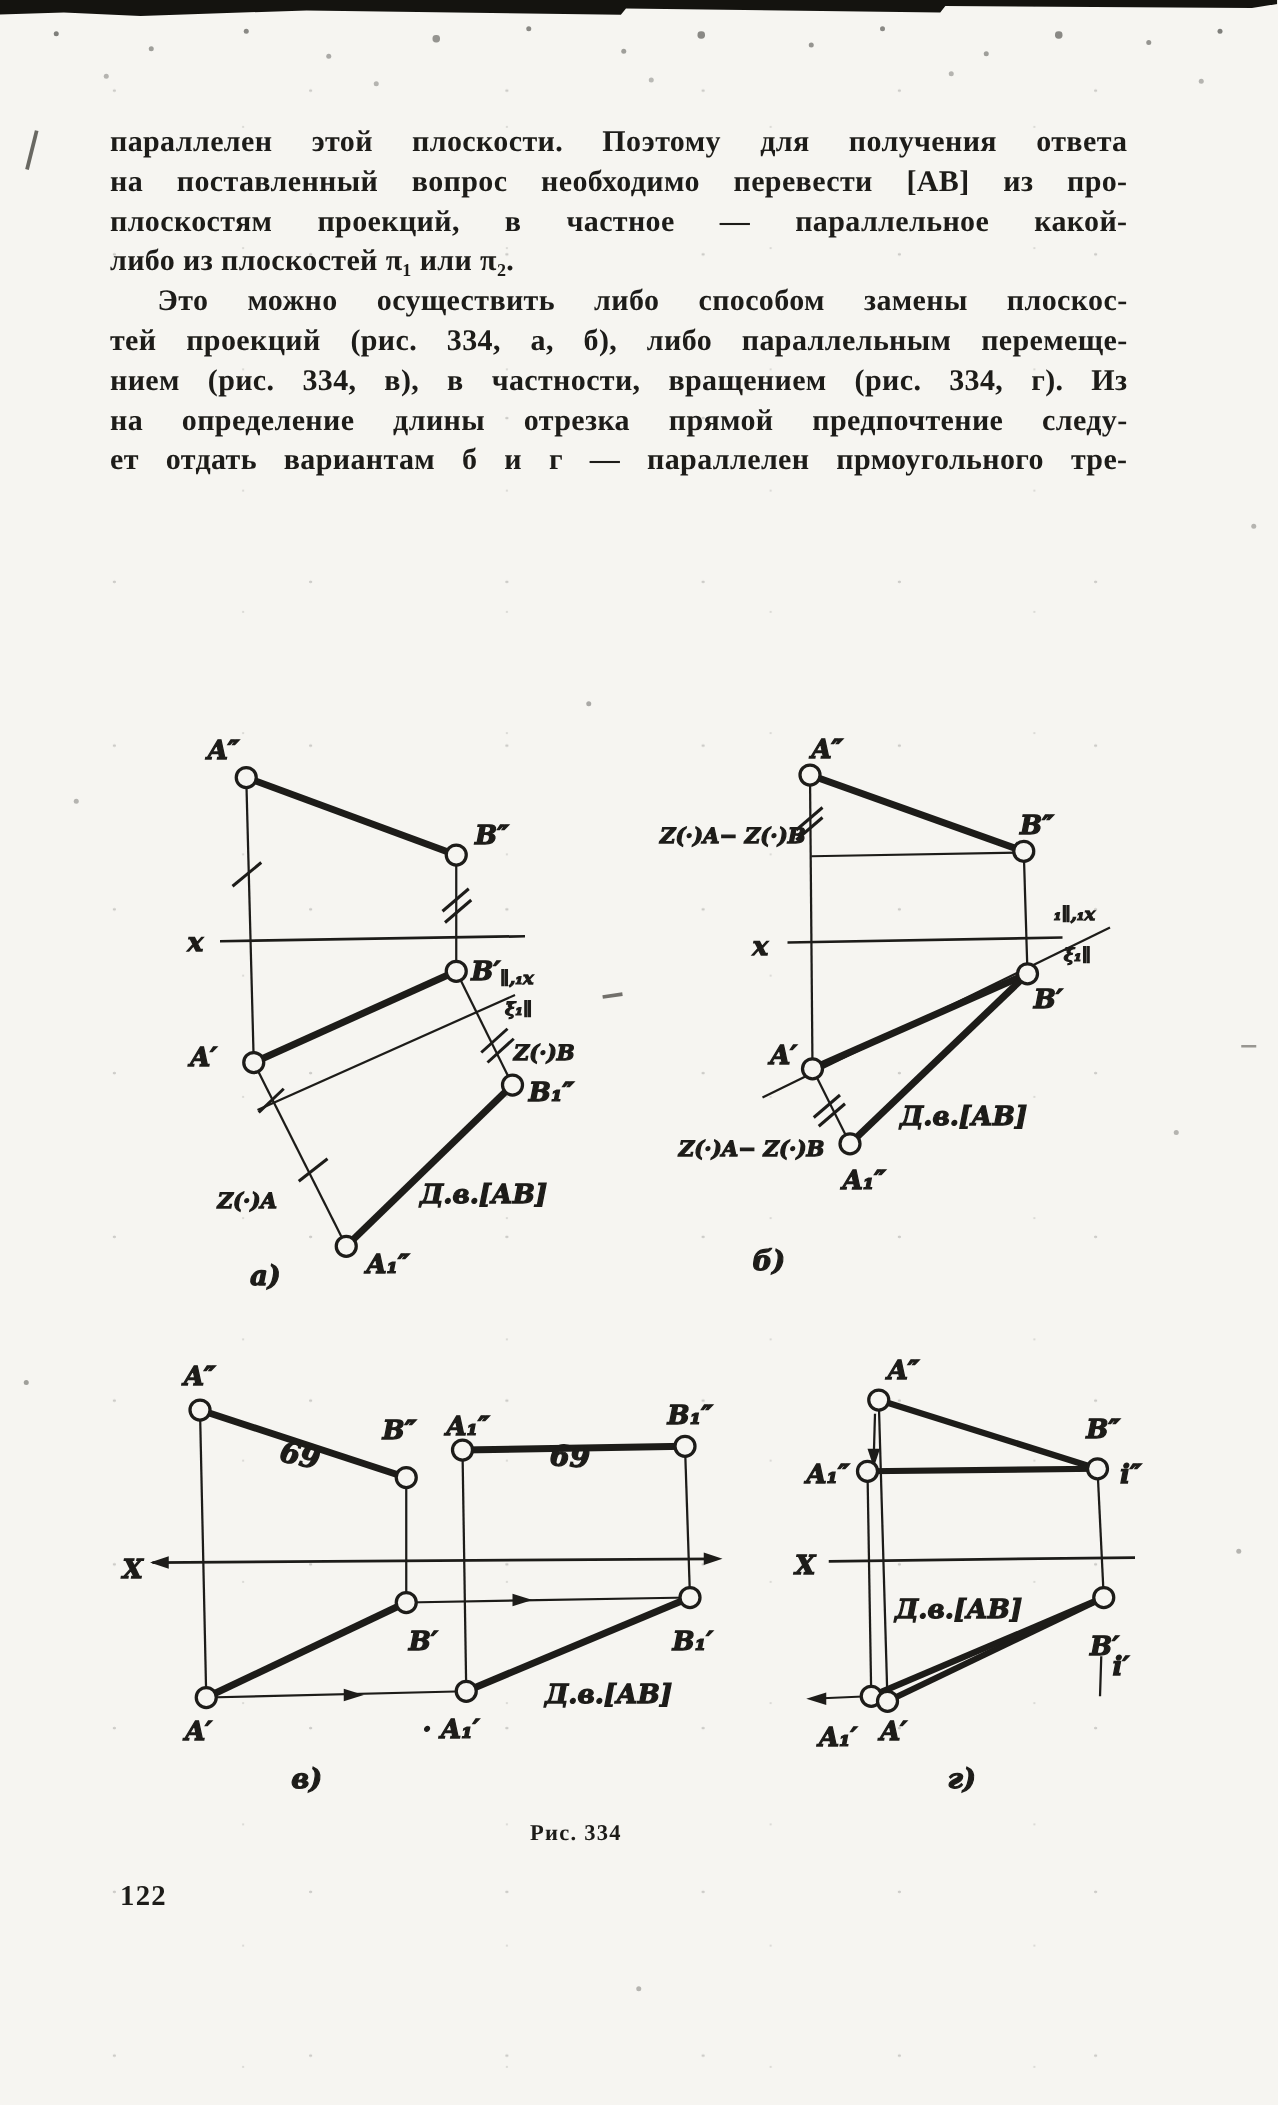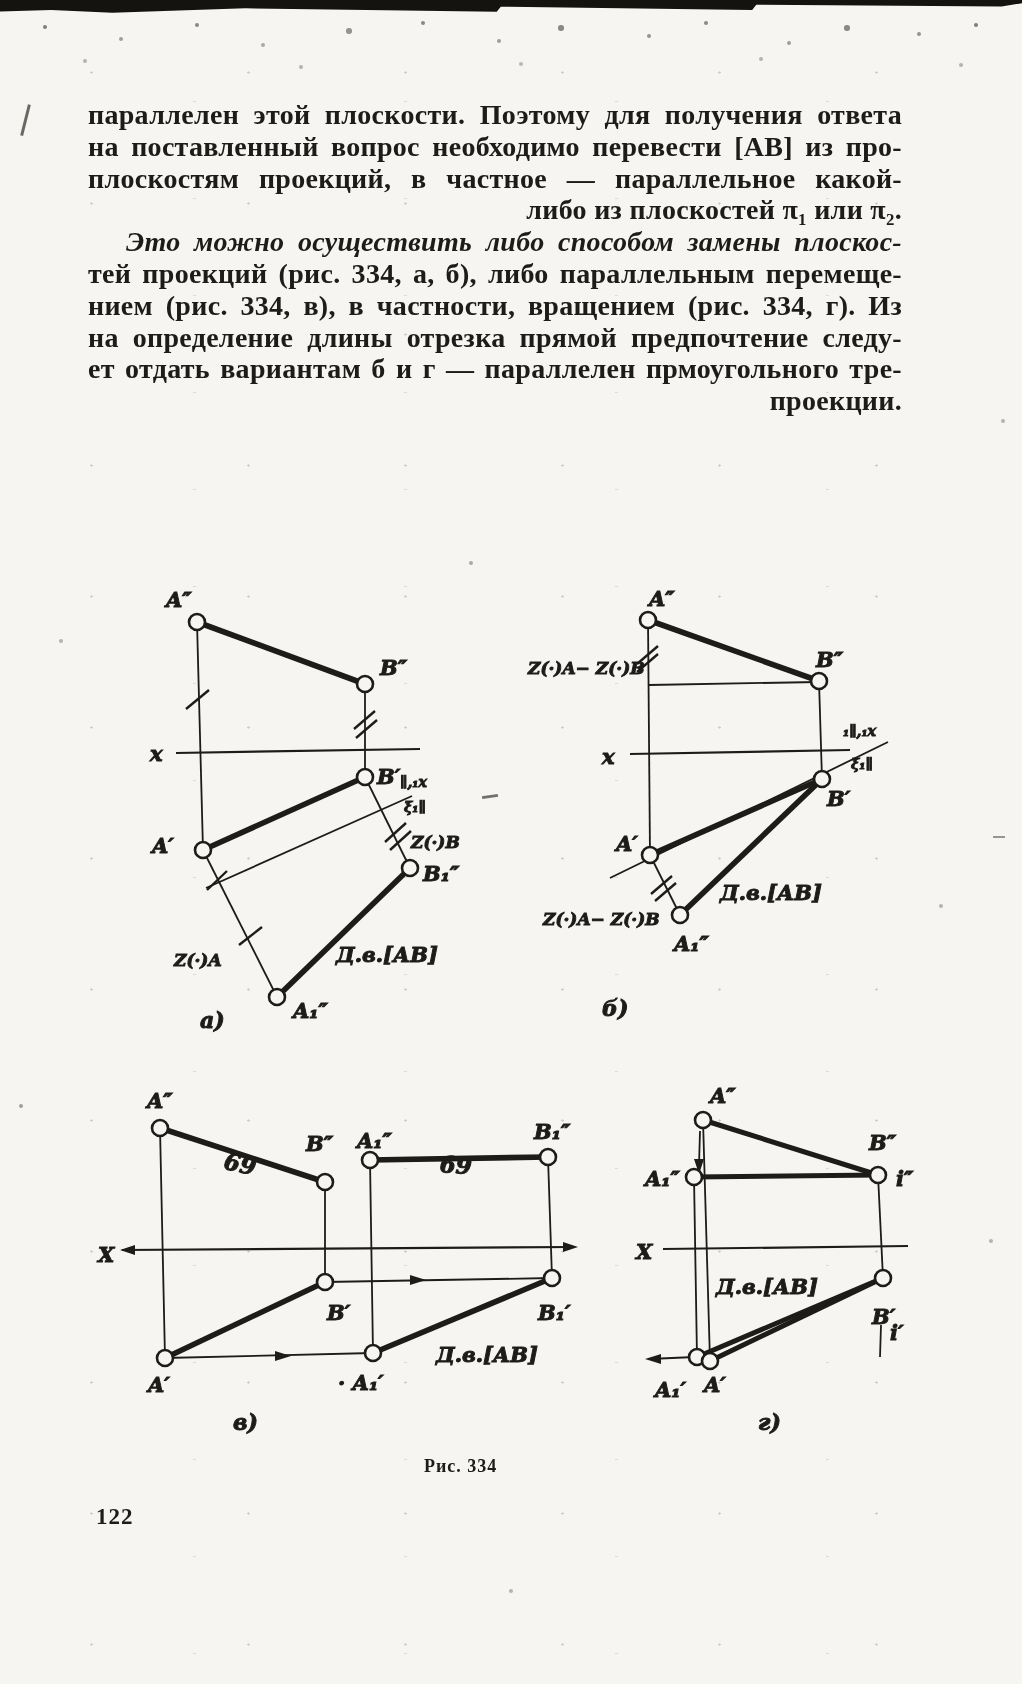--- a/index.html
+++ b/index.html
@@ -38,26 +38,26 @@
       1002px 420px 0 1px rgba(30,30,26,.3), 510px 1590px 0 1px rgba(30,30,26,.3);
   }
   .mark-slash{position:absolute;left:24px;top:104px;width:2.5px;height:32px;background:#3a3832;transform:rotate(14deg);opacity:.75;}
   .mark-dash1{position:absolute;left:482px;top:795px;width:16px;height:2.5px;background:#3a3832;opacity:.7;transform:rotate(-8deg);}
   .mark-dash2{position:absolute;left:993px;top:836px;width:12px;height:2px;background:#3a3832;opacity:.5;}
 
   
   .textblock{position:absolute;left:88px;top:99px;width:814px;}
   .tline{
     height:31.8px;line-height:31.8px;overflow:hidden;
-    text-align:justify;font-size:28px;font-weight:700;letter-spacing:.3px;
+    text-align:justify;font-size:24px;font-weight:700;letter-spacing:.3px;
   }
   .tline::after{content:"";display:inline-block;width:100%;}
-  .tline.noj{text-align:right;}
+  .tline.noj{text-align:left;}
   .tline.noj::after{content:none;}
-  .tline.indent{text-indent:38px;font-style:italic;}
+  .tline.indent{text-indent:38px;}
 
   svg.figlayer{position:absolute;left:0;top:0;}
   svg text{font-family:"DejaVu Serif", serif;font-style:italic;fill:#1d1c19;}
   .ptlab{font-size:21px;font-weight:700;}
   .smlab{font-size:17px;font-weight:700;}
   .note{font-size:14px;font-weight:700;}
   .marklab{font-size:22px;font-weight:700;}
   .eqmark{font-size:23px;font-weight:700;}
 
   .caption{position:absolute;left:424px;top:1456px;font-size:18px;font-weight:700;letter-spacing:1px;}
@@ -76,21 +76,20 @@
 <div class="textblock">
   <div class="tline">параллелен этой плоскости. Поэтому для получения ответа</div>
   <div class="tline">на поставленный вопрос необходимо перевести [АВ] из про-</div>
   <div class="tline">плоскостям проекций, в частное — параллельное какой-</div>
   <div class="tline noj">либо из плоскостей π₁ или π₂.</div>
   <div class="tline indent">Это можно осуществить либо способом замены плоскос-</div>
   <div class="tline">тей проекций (рис. 334, а, б), либо параллельным перемеще-</div>
   <div class="tline">нием (рис. 334, в), в частности, вращением (рис. 334, г). Из</div>
   <div class="tline">на определение длины отрезка прямой предпочтение следу-</div>
   <div class="tline">ет отдать вариантам б и г — параллелен прмоугольного тре-</div>
-  <div class="tline noj">проекции.</div>
 </div>
 
 <svg class="figlayer" width="1022" height="1684" viewBox="0 0 1022 1684">
 
   <g stroke="#1d1c19" fill="none">
 
     <line x1="197" y1="622" x2="203" y2="850" stroke-width="1.8"></line>
     <line x1="365" y1="684" x2="365" y2="777" stroke-width="1.8"></line>
     <line x1="203" y1="850" x2="277" y2="997" stroke-width="1.8"></line>
     <line x1="365" y1="777" x2="410" y2="868" stroke-width="1.8"></line>

